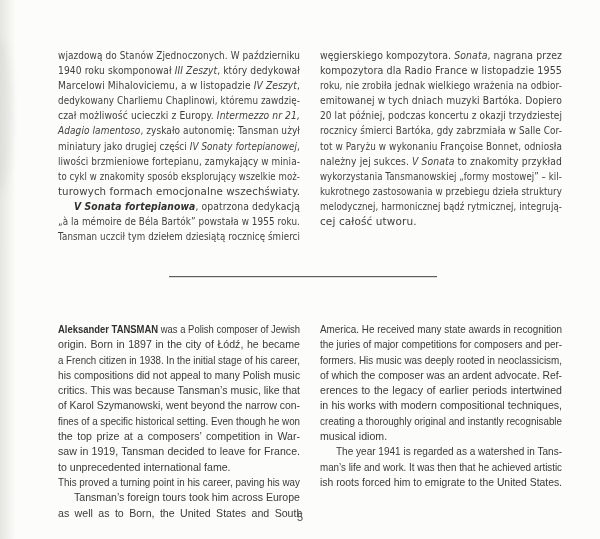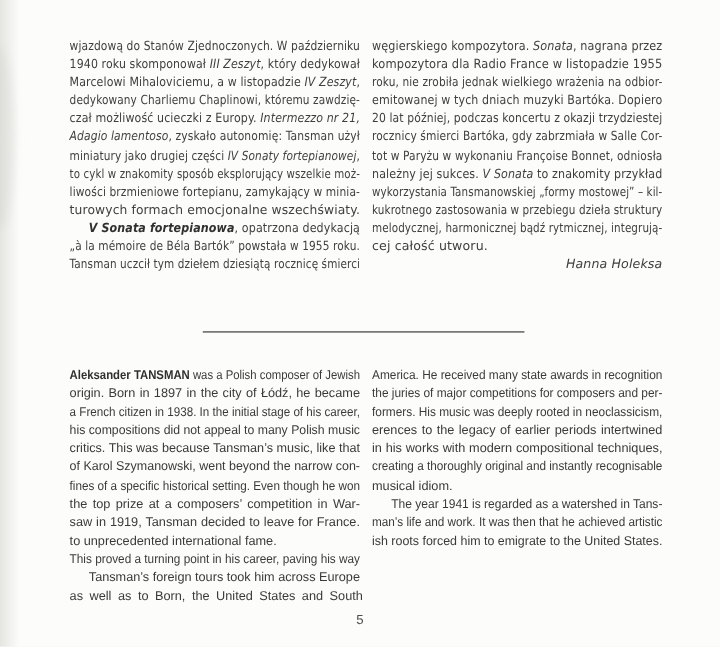--- a/index.html
+++ b/index.html
@@ -11,21 +11,21 @@
   .page::before{ 
     content:"";position:absolute;left:0;top:0;bottom:0;width:16px;
     background:linear-gradient(to right,rgba(185,185,180,0.35),rgba(185,185,180,0));
     pointer-events:none;
   }
   .page::after{ 
     content:"";position:absolute;left:-14px;top:40px;width:26px;height:150px;
     border-radius:50%;background:rgba(200,200,196,0.25);filter:blur(4px);
     pointer-events:none;
   }
-  .sec{position:absolute;left:58px;width:495px;display:flex;gap:10px;}
+  .sec{position:absolute;left:58px;width:495px;display:flex;gap:20px;margin-top:16px;}
   .sec.top{top:32px;}
   .sec.bot{top:306px;}
   .colmn{width:242px;flex:0 0 242px;}
   .top .colmn{font-size:10.5px;line-height:15.1px;letter-spacing:0.1px;color:#3f3f3f;}
   .bot .colmn{font-family:"Liberation Sans","DejaVu Sans",sans-serif;
               font-size:10.6px;line-height:15.3px;color:#3a3a3a;}
   .tl{white-space:nowrap;height:1em;line-height:inherit;height:auto;}
   .ln{display:inline-block;transform-origin:0 50%;white-space:nowrap;}
   .right{text-align:right;}
   .right .ln{transform-origin:100% 50%;}
@@ -45,41 +45,40 @@
 
   <div class="sec top">
     <div class="colmn">
         <div class="tl"><span class="ln" style="transform: scaleX(0.8511);"><span>wjazdową do Stanów Zjednoczonych. W październiku</span></span></div>
         <div class="tl"><span class="ln" style="transform: scaleX(0.8721);"><span>1940 roku skomponował </span><span class="it">III Zeszyt</span><span>, który dedykował</span></span></div>
         <div class="tl"><span class="ln" style="transform: scaleX(0.8742);"><span>Marcelowi Mihaloviciemu, a w listopadzie </span><span class="it">IV Zeszyt</span><span>,</span></span></div>
         <div class="tl"><span class="ln" style="transform: scaleX(0.8375);"><span>dedykowany Charliemu Chaplinowi, któremu zawdzię-</span></span></div>
         <div class="tl"><span class="ln" style="transform: scaleX(0.8768);"><span>czał możliwość ucieczki z Europy. </span><span class="it">Intermezzo nr 21,</span></span></div>
         <div class="tl"><span class="ln" style="transform: scaleX(0.8549);"><span class="it">Adagio lamentoso</span><span>, zyskało autonomię: Tansman użył</span></span></div>
         <div class="tl"><span class="ln" style="transform: scaleX(0.84);"><span>miniatury jako drugiej części </span><span class="it">IV Sonaty fortepianowej</span><span>,</span></span></div>
+        <div class="tl"><span class="ln" style="transform: scaleX(0.8485);"><span>liwości brzmieniowe fortepianu, zamykający w minia-</span></span></div>
         <div class="tl"><span class="ln" style="transform: scaleX(0.8154);"><span>to cykl w znakomity sposób eksplorujący wszelkie moż-</span></span></div>
-        <div class="tl"><span class="ln" style="transform: scaleX(0.8485);"><span>liwości brzmieniowe fortepianu, zamykający w minia-</span></span></div>
         <div class="tl noj"><span class="ln" style="transform: scaleX(0.978);"><span>turowych formach emocjonalne wszechświaty.</span></span></div>
         <div class="tl ind"><span class="ln" style="transform: scaleX(0.8817);"><span class="it bd">V Sonata fortepianowa</span><span>, opatrzona dedykacją</span></span></div>
         <div class="tl"><span class="ln" style="transform: scaleX(0.8402);"><span>„à la mémoire de Béla Bartók” powstała w 1955 roku.</span></span></div>
         <div class="tl"><span class="ln" style="transform: scaleX(0.8297);"><span>Tansman uczcił tym dziełem dziesiątą rocznicę śmierci</span></span></div>
       </div>
     <div class="colmn">
         <div class="tl"><span class="ln" style="transform: scaleX(0.8915);"><span>węgierskiego kompozytora. </span><span class="it">Sonata</span><span>, nagrana przez</span></span></div>
         <div class="tl"><span class="ln" style="transform: scaleX(0.9117);"><span>kompozytora dla Radio France w listopadzie 1955</span></span></div>
         <div class="tl"><span class="ln" style="transform: scaleX(0.8413);"><span>roku, nie zrobiła jednak wielkiego wrażenia na odbior-</span></span></div>
         <div class="tl"><span class="ln" style="transform: scaleX(0.879);"><span>emitowanej w tych dniach muzyki Bartóka. Dopiero</span></span></div>
         <div class="tl"><span class="ln" style="transform: scaleX(0.8587);"><span>20 lat później, podczas koncertu z okazji trzydziestej</span></span></div>
         <div class="tl"><span class="ln" style="transform: scaleX(0.8456);"><span>rocznicy śmierci Bartóka, gdy zabrzmiała w Salle Cor-</span></span></div>
         <div class="tl"><span class="ln" style="transform: scaleX(0.8459);"><span>tot w Paryżu w wykonaniu Françoise Bonnet, odniosła</span></span></div>
         <div class="tl"><span class="ln" style="transform: scaleX(0.8822);"><span>należny jej sukces. </span><span class="it">V Sonata</span><span> to znakomity przykład</span></span></div>
         <div class="tl"><span class="ln" style="transform: scaleX(0.8196);"><span>wykorzystania Tansmanowskiej „formy mostowej” – kil-</span></span></div>
         <div class="tl"><span class="ln" style="transform: scaleX(0.829);"><span>kukrotnego zastosowania w przebiegu dzieła struktury</span></span></div>
         <div class="tl"><span class="ln" style="transform: scaleX(0.8242);"><span>melodycznej, harmonicznej bądź rytmicznej, integrują-</span></span></div>
         <div class="tl noj"><span class="ln"><span>cej całość utworu.</span></span></div>
-        <div class="tl right"><span class="ln"><span class="it">Hanna Holeksa</span></span></div>
       </div>
   </div>
 
   <div class="divider"></div>
 
   <div class="sec bot">
     <div class="colmn">
         <div class="tl"><span class="ln" style="transform: scaleX(0.8922);"><span class="bd">Aleksander TANSMAN</span><span> was a Polish composer of Jewish</span></span></div>
         <div class="tl"><span class="ln" style="word-spacing: 0.64px;"><span>origin. Born in 1897 in the city of Łódź, he became</span></span></div>
         <div class="tl"><span class="ln" style="transform: scaleX(0.9153);"><span>a French citizen in 1938. In the initial stage of his career,</span></span></div>
@@ -91,20 +90,21 @@
         <div class="tl"><span class="ln" style="word-spacing: 0.31px;"><span>saw in 1919, Tansman decided to leave for France.</span></span></div>
         <div class="tl noj"><span class="ln"><span>to unprecedented international fame.</span></span></div>
         <div class="tl"><span class="ln" style="transform: scaleX(0.9276);"><span>This proved a turning point in his career, paving his way</span></span></div>
         <div class="tl ind"><span class="ln" style="transform: scaleX(0.9977);"><span>Tansman’s foreign tours took him across Europe</span></span></div>
         <div class="tl"><span class="ln" style="word-spacing: 2.48px;"><span>as well as to Born, the United States and South</span></span></div>
       </div>
     <div class="colmn">
         <div class="tl"><span class="ln" style="transform: scaleX(0.9341);"><span>America. He received many state awards in recognition</span></span></div>
         <div class="tl"><span class="ln" style="transform: scaleX(0.9341);"><span>the juries of major competitions for composers and per-</span></span></div>
         <div class="tl"><span class="ln" style="transform: scaleX(0.9321);"><span>formers. His music was deeply rooted in neoclassicism,</span></span></div>
+        <div class="tl"><span class="ln" style="transform: scaleX(0.9785);"><span>of which the composer was an ardent advocate. Ref-</span></span></div>
         <div class="tl"><span class="ln" style="word-spacing: 0.75px;"><span>erences to the legacy of earlier periods intertwined</span></span></div>
         <div class="tl"><span class="ln" style="word-spacing: 0.2px;"><span>in his works with modern compositional techniques,</span></span></div>
         <div class="tl"><span class="ln" style="transform: scaleX(0.9255);"><span>creating a thoroughly original and instantly recognisable</span></span></div>
         <div class="tl noj"><span class="ln"><span>musical idiom.</span></span></div>
         <div class="tl ind"><span class="ln" style="transform: scaleX(0.946);"><span>The year 1941 is regarded as a watershed in Tans-</span></span></div>
         <div class="tl"><span class="ln" style="transform: scaleX(0.9242);"><span>man’s life and work. It was then that he achieved artistic</span></span></div>
         <div class="tl noj"><span class="ln" style="transform: scaleX(0.9785);"><span>ish roots forced him to emigrate to the United States.</span></span></div>
       </div>
   </div>
 

